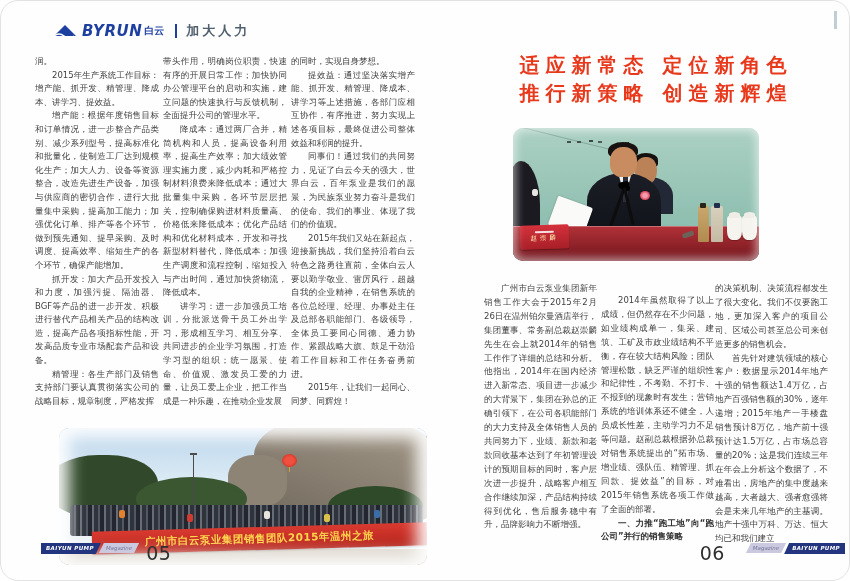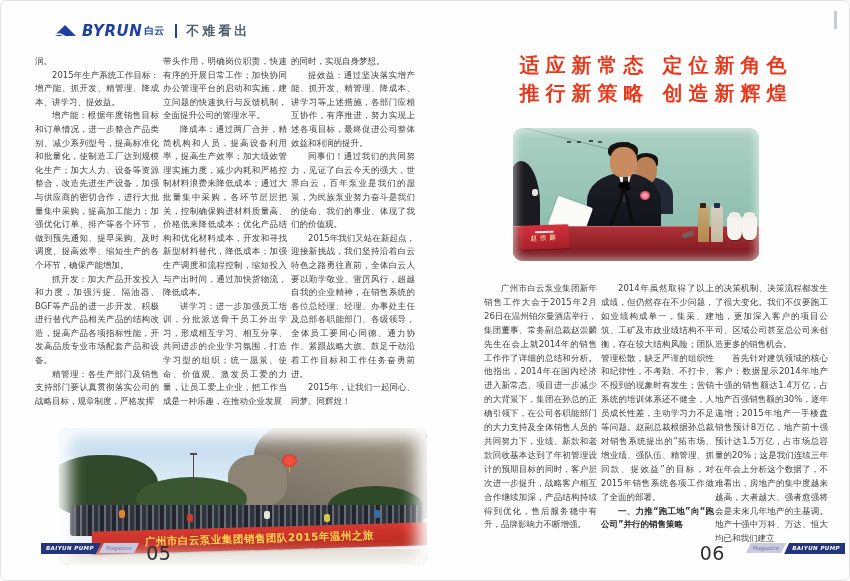--- a/index.html
+++ b/index.html
@@ -1,37 +1,37 @@
 <!DOCTYPE html>
 <html style="--headline_red: #e8391c; --logo_blue: #1d3fa0; --ribbon_blue: #23357e; --magazine_lavender: #cbc9e0; --banner_red: #d93a30; --banner_text_yellow: #ffd44d; --table_red: #b23238;"><head>
 <meta charset="utf-8">
 <style>
   html,body{margin:0;padding:0;background:#ffffff;}
   .spread{
     position:relative;width:848px;height:579px;background:#fefefe;
-    border:1px solid #e2e2e2;border-radius:6px;overflow:hidden;
+    border:1px solid #e2e2e2;border-radius:18px;overflow:hidden;
     font-family:"DejaVu Sans",sans-serif;
   }
   
   .header{position:absolute;left:52px;top:19px;height:22px;display:flex;align-items:center;}
   .logo-mark{width:26px;height:16px;margin-right:3px;}
   .logo-byrun{font-style:italic;font-weight:bold;font-size:15px;color:var(--logo_blue,#17307f);letter-spacing:.5px;}
   .logo-baiyun{font-weight:bold;font-size:10px;color:var(--logo_blue,#17307f);margin-left:2px;}
   .header-divider{width:2px;height:14px;background:var(--logo_blue,#2a4ba8);margin:0 9px 0 11px;}
   .section-title{font-size:13px;color:#51606e;letter-spacing:3px;font-weight:600;}
   .corner-mark{position:absolute;left:833px;top:10px;width:3px;height:18px;background:#c3cdd4;}
   
   .col{position:absolute;font-size:8.5px;line-height:13.6px;color:#3f3f3f;text-align:justify;overflow:hidden;}
   .col p{margin:0;text-indent:2em;}
   .col p.cont{text-indent:0;}
   .col p.subhead{font-weight:bold;color:#2e2e2e;}
   .lcol{top:54px;height:360px;width:124px;}
   .lc1{left:34px;} .lc2{left:162px;} .lc3{left:290px;}
   .rcol{top:281px;height:286px;width:113px;line-height:13.9px;}
-  .rc1{left:483px;} .rc2{left:600px;} .rc3{left:714px;}
+  .rc1{left:483px;} .rc2{left:600px;margin-top:12px;} .rc3{left:714px;}
   
   .headline{position:absolute;left:465px;top:50px;width:380px;text-align:center;
     color:var(--headline_red,#e8391c);font-weight:bold;}
   .headline .hl{font-size:20px;letter-spacing:6px;line-height:28px;white-space:nowrap;}
   .headline .sub{font-size:11.5px;letter-spacing:4px;margin-top:23px;white-space:nowrap;}
   
   .photo-right{position:absolute;left:512px;top:127px;width:246px;height:133px;border-radius:10px;
     overflow:hidden;background:linear-gradient(#abd0c3,#8fbfb0 70%,#86b8a9);}
   .photo-right::after{content:"";position:absolute;inset:0;border-radius:10px;
     box-shadow:inset 0 0 8px 3px rgba(255,255,255,.55);pointer-events:none;}
@@ -123,21 +123,21 @@
 <div class="spread">
 
   <div class="header">
     <svg class="logo-mark" viewBox="0 0 26 16">
       <path d="M1 13 L12 2 L23 13 Z" fill="#1d3fa0"></path>
       <path d="M1 13 q5 -4 10 0 q5 4 10 0" stroke="#ffffff" fill="none" stroke-width="1.6"></path>
     </svg>
     <span class="logo-byrun">BYRUN</span>
     <span class="logo-baiyun">白云</span>
     <span class="header-divider"></span>
-    <span class="section-title">不难看出</span>
+    <span class="section-title">加大人力</span>
   </div>
   <div class="corner-mark"></div>
 
   <div class="col lcol lc1">
     <p class="cont">润。</p>
     <p>2015年生产系统工作目标：增产能、抓开发、精管理、降成本、讲学习、提效益。</p>
     <p>增产能：根据年度销售目标和订单情况，进一步整合产品类别、减少系列型号，提高标准化和批量化，使制造工厂达到规模化生产；加大人力、设备等资源整合，改造先进生产设备，加强与供应商的密切合作，进行大批量集中采购，提高加工能力；加强优化订单、排产等各个环节，做到预先通知、提早采购、及时调度、提高效率、缩短生产的各个环节，确保产能增加。</p>
     <p>抓开发：加大产品开发投入和力度，加强污提、隔油器、BGF等产品的进一步开发、积极进行替代产品相关产品的结构改造，提高产品各项指标性能，开发高品质专业市场配套产品和设备。</p>
     <p>精管理：各生产部门及销售支持部门要认真贯彻落实公司的战略目标，规章制度，严格发挥</p>
   </div>

